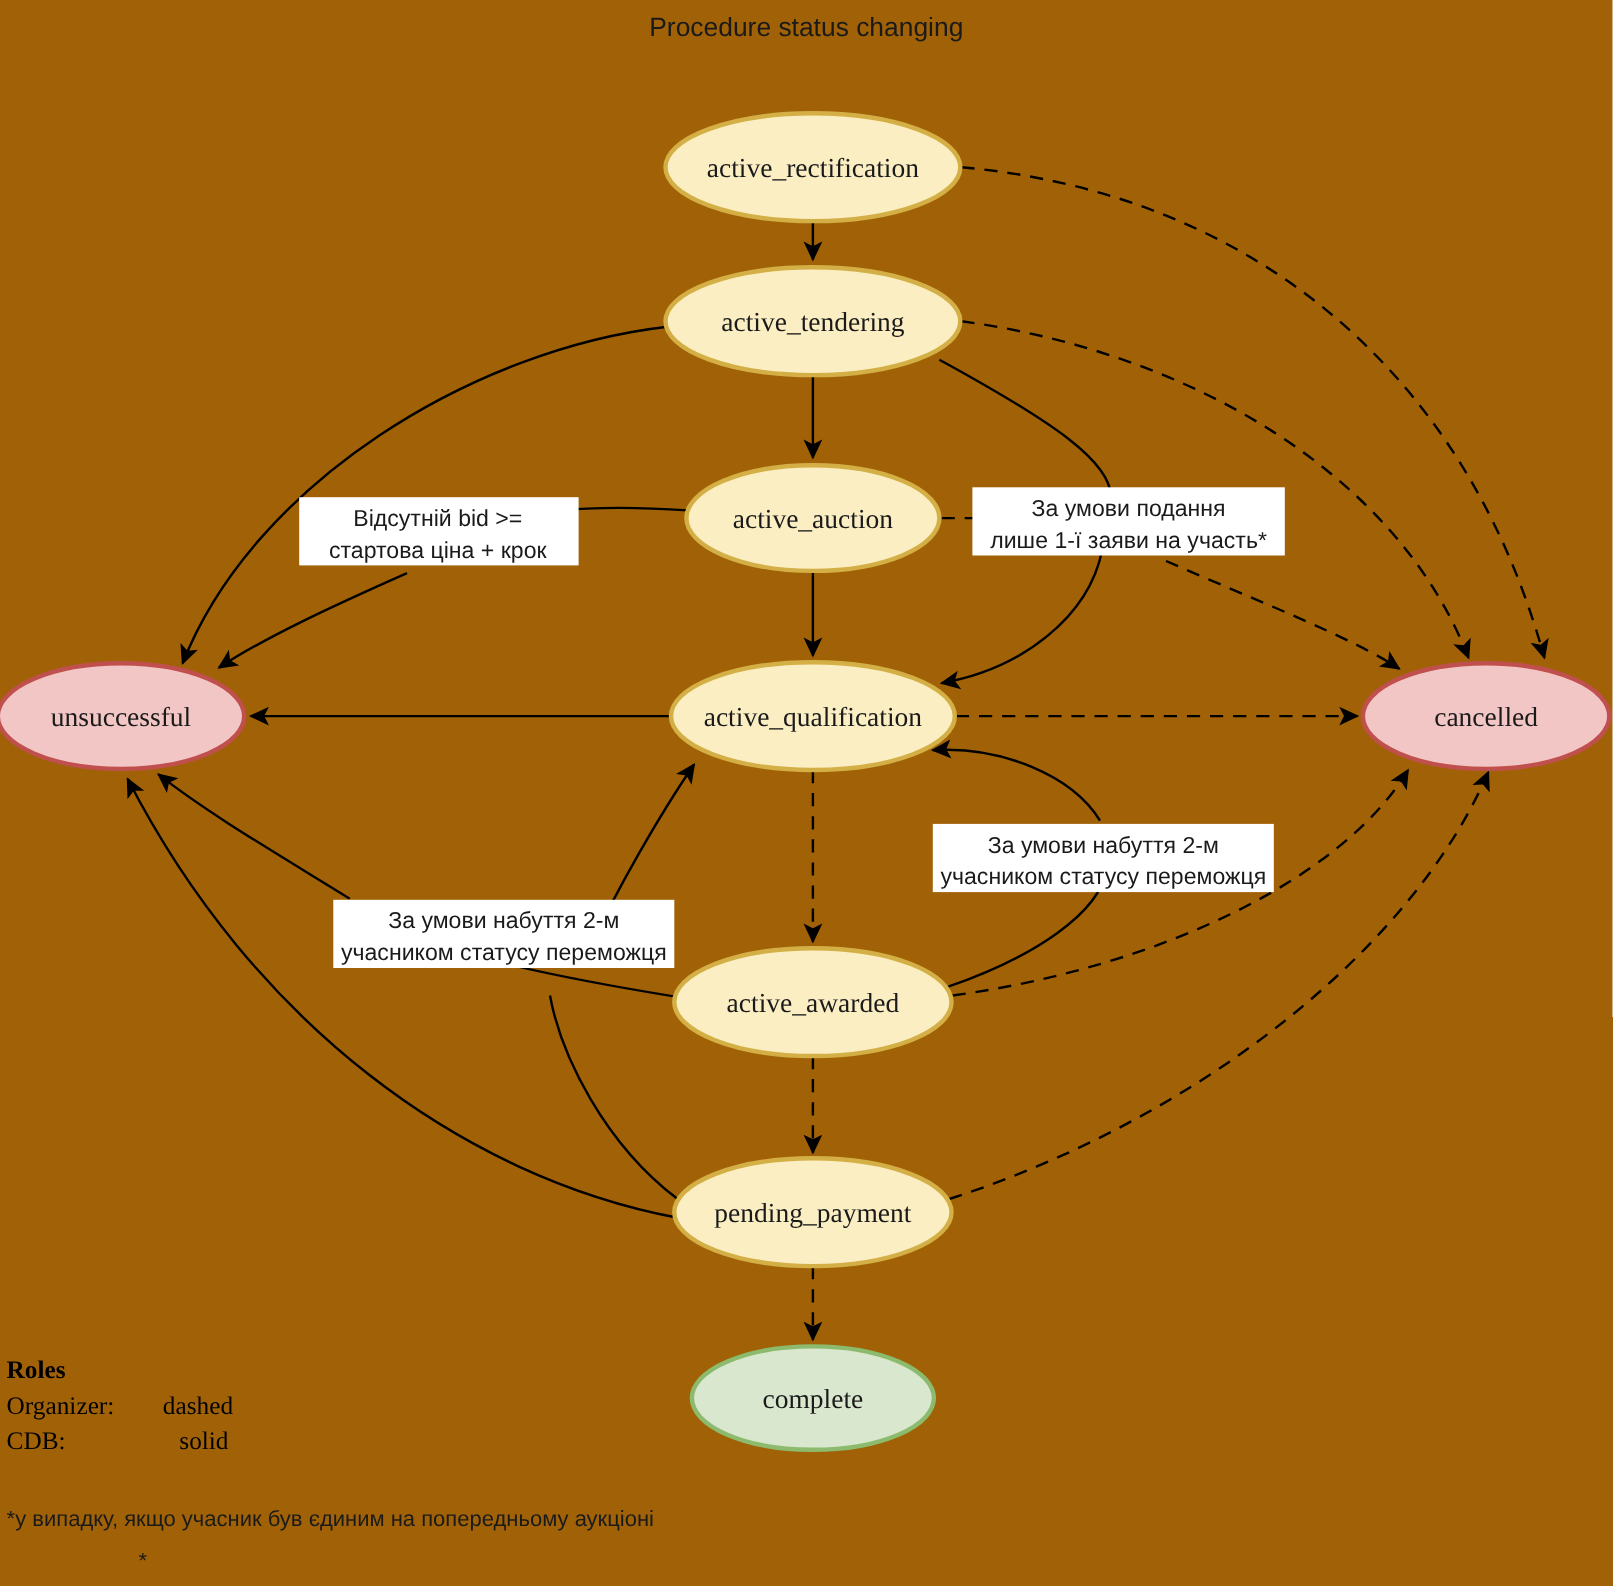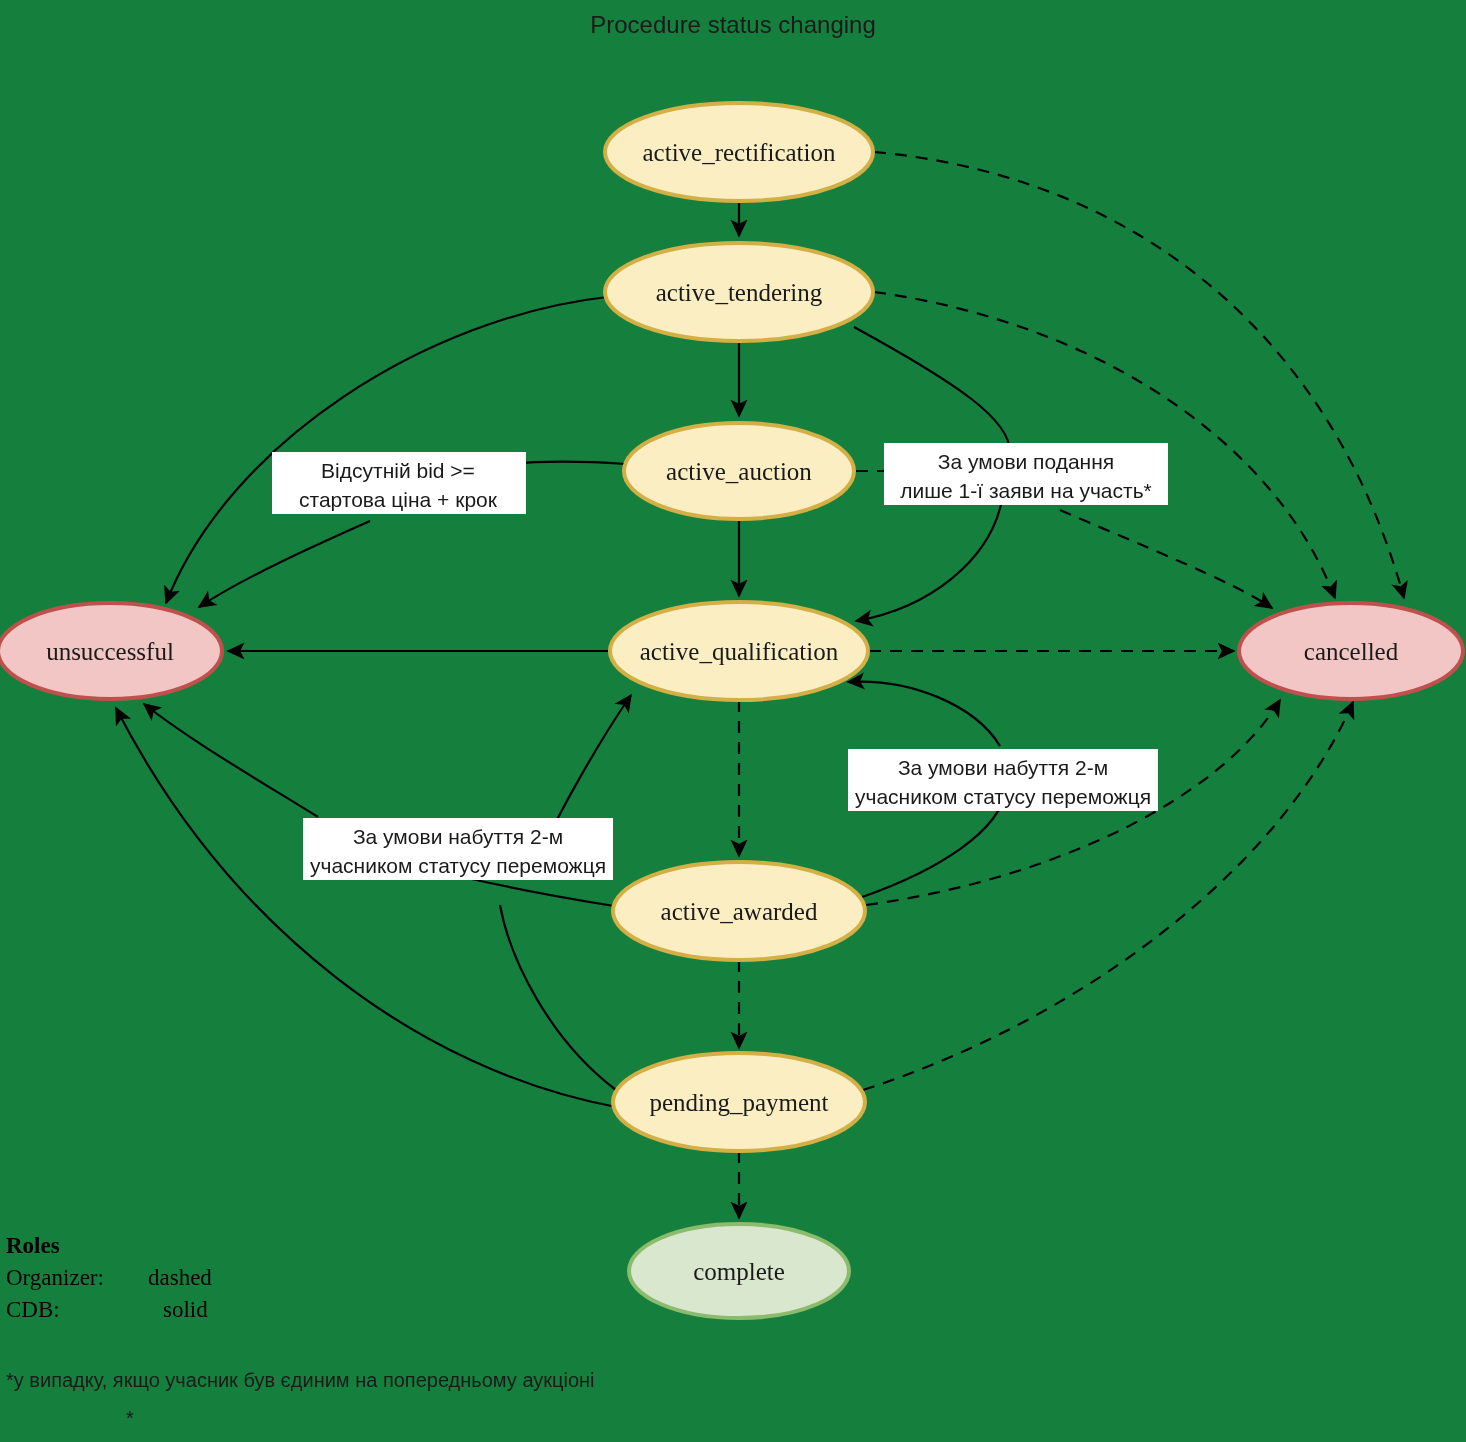--- a/index.html
+++ b/index.html
@@ -4,21 +4,21 @@
 <style>
   html, body {
     margin: 0;
     padding: 0;
     background: #ffffff;
   }
   #page {
     position: relative;
     width: 1466px;
     height: 1442px;
-    background: #15803d;
+    background: #a16207;
     overflow: hidden;
     font-family: "Liberation Sans", sans-serif;
     text-align: center;
   }
   #diagram-svg {
     position: absolute;
     left: 0;
     top: 0;
     width: 1466px;
     height: 1442px;

